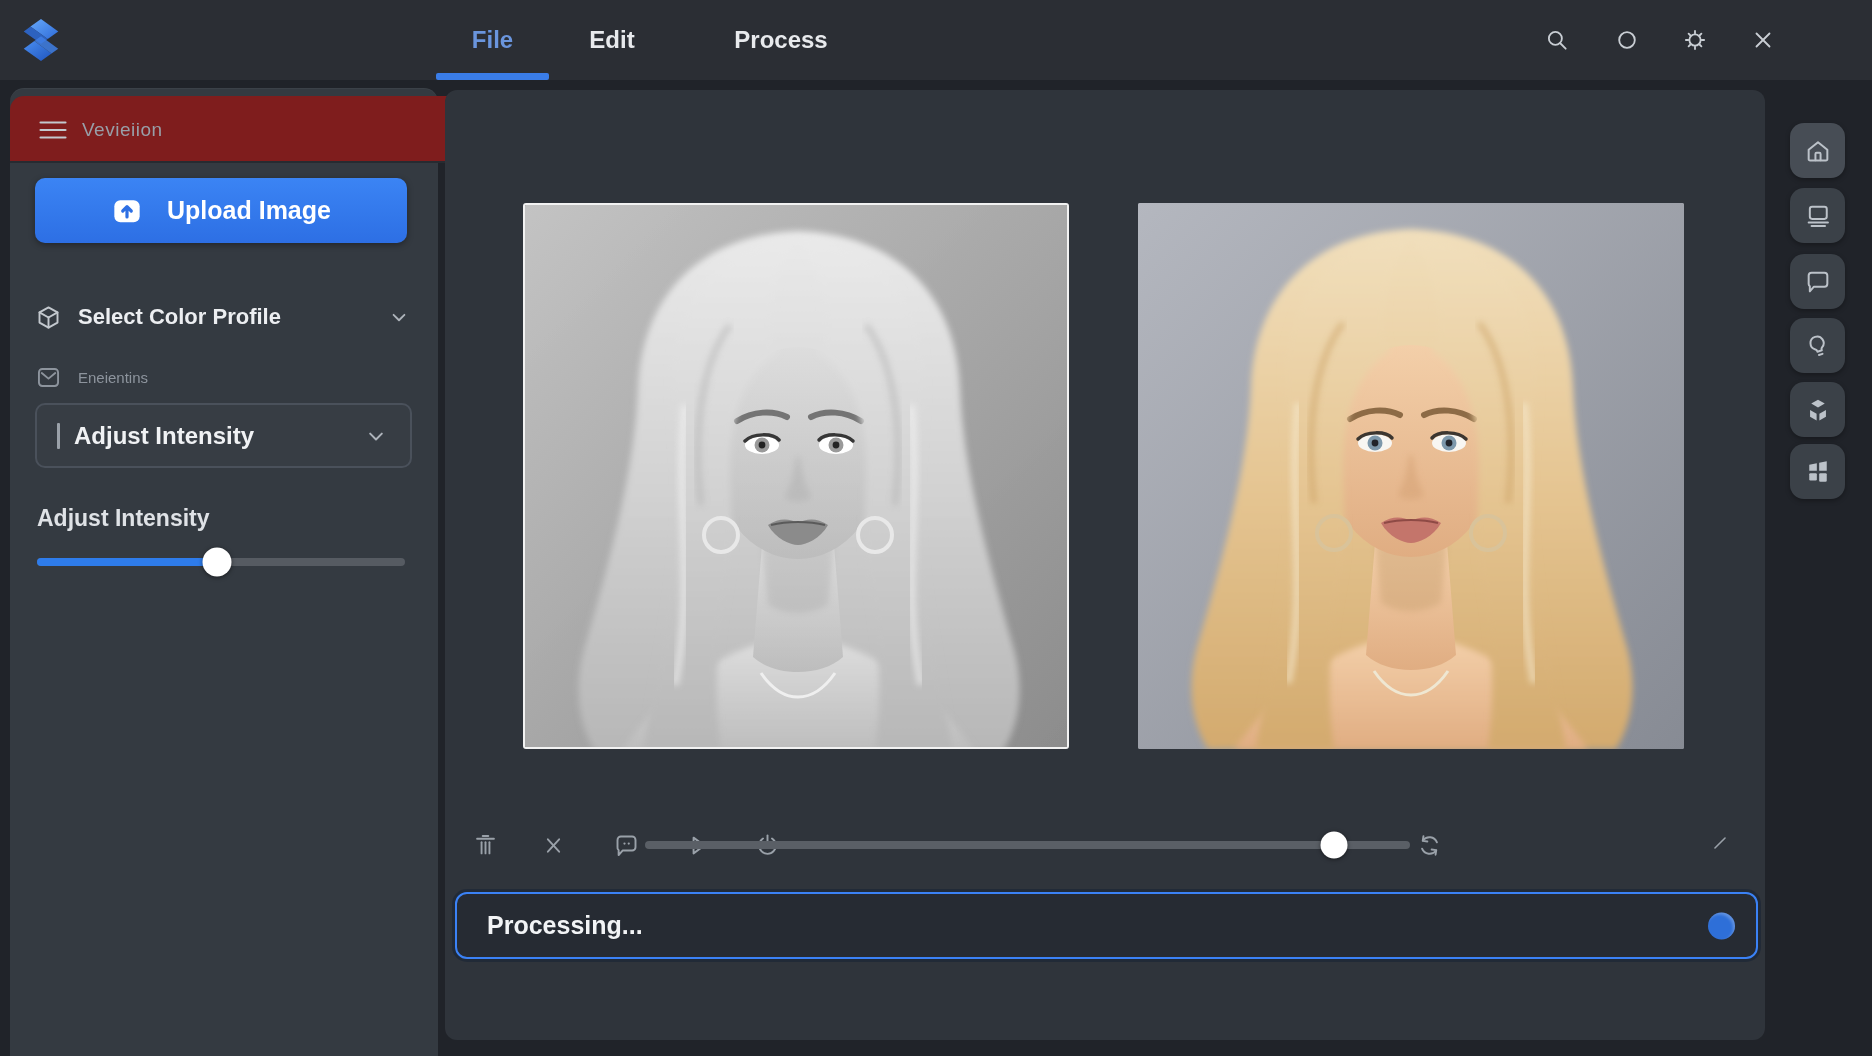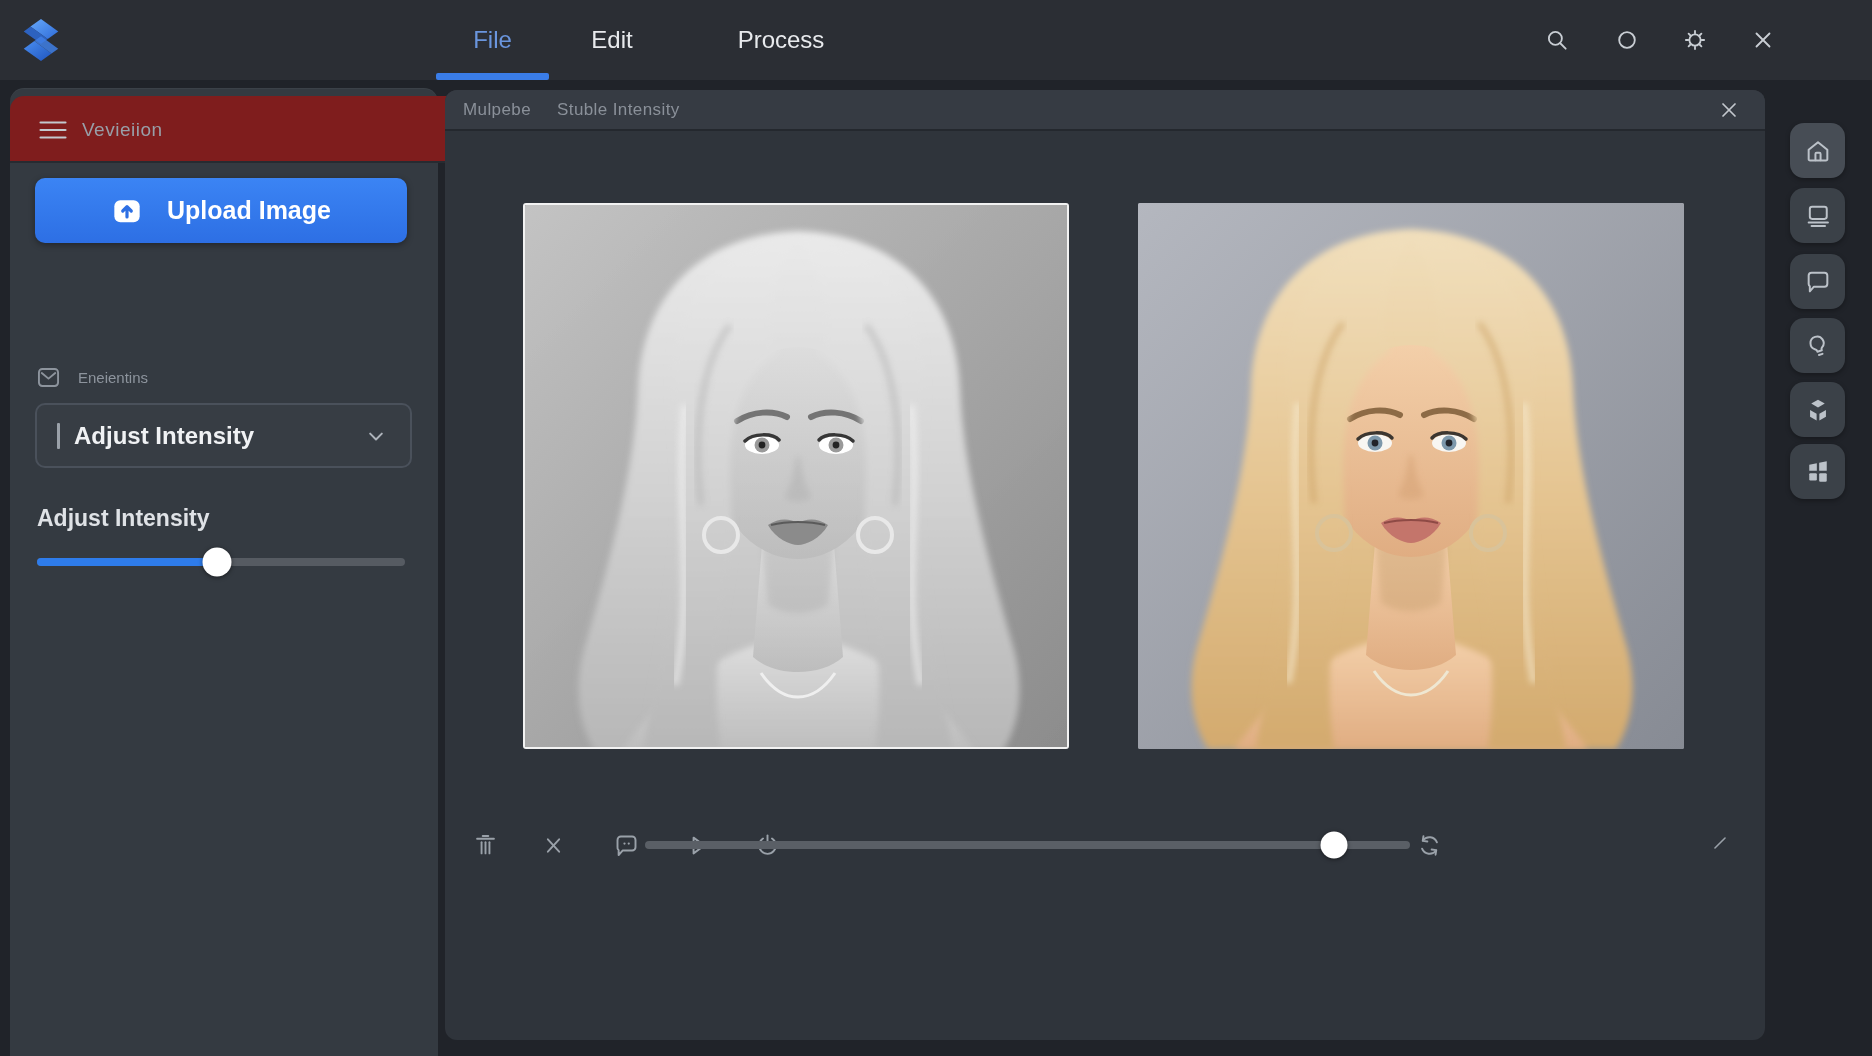--- a/index.html
+++ b/index.html
@@ -8,21 +8,21 @@
   .abs{position:absolute;}
   svg{display:block;}
   .ic{stroke:currentColor;fill:none;stroke-width:1.7;stroke-linecap:round;stroke-linejoin:round;}
 
   
   #topbar{left:0;top:0;width:1872px;height:80px;background:#2b2e34;}
   #logo{left:18px;top:17px;width:46px;height:46px;}
   #app-title{left:74px;top:0;height:80px;display:flex;align-items:center;
              color:#f4f6f8;font-size:31px;font-weight:700;letter-spacing:.2px;}
   .menu-item{top:0;height:80px;display:flex;align-items:center;justify-content:center;
-             color:#e8eaed;font-size:24px;font-weight:400;cursor:default;}
+             color:#e8eaed;font-size:24px;font-weight:700;cursor:default;}
   .menu-item.active{color:#6a95dd;}
   .menu-underline{position:absolute;left:0;right:0;bottom:0;height:7px;border-radius:2px;background:#3a7de8;}
   .top-action{top:27px;width:26px;height:26px;color:#c9ced4;}
 
   
   #sidebar{left:10px;top:88px;width:428px;height:968px;background:#343a41;
            border-radius:14px 14px 0 0;box-shadow:inset 0 1px 0 rgba(255,255,255,.04);}
   #sb-header{left:0;top:8px;width:504px;height:67px;background:#7f1d1d;border-radius:14px 14px 0 0;
              border-bottom:2px solid #272b31;}
   #hamburger{left:28px;top:22px;width:30px;height:24px;color:#c3c8ce;}
@@ -159,20 +159,35 @@
     </div>
 
     <button id="upload-btn" class="abs">
       <svg width="32" height="30" viewBox="0 0 24 22">
         <rect x="2.5" y="3" width="19" height="16.5" rx="4.5" fill="#ffffff"></rect>
         <path d="M12 15.5 V8.2 M8.8 11 L12 7.8 L15.2 11" stroke="#2d6fe4" stroke-width="2.4" fill="none" stroke-linecap="round" stroke-linejoin="round"></path>
       </svg>
       <span>Upload Image</span>
     </button>
 
+    <div class="sb-row abs" style="top:205px;">
+      <svg class="sb-icon" viewBox="0 0 24 24">
+        <g class="ic">
+            <path d="M12 3 L20 7.5 V16.5 L12 21 L4 16.5 V7.5 Z"></path>
+            <path d="M4 7.5 L12 12 L20 7.5"></path>
+            <path d="M12 12 V21"></path>
+          </g>
+      </svg>
+      <span class="label">Select Color Profile</span>
+      <svg class="chev" width="26" height="26" viewBox="0 0 24 24">
+        <g class="ic" stroke-width="2.2">
+            <path d="M7 10 L12 15 L17 10"></path>
+          </g>
+      </svg>
+    </div>
 
     <div class="sb-row abs" style="top:265px;">
       <svg class="sb-icon dim" viewBox="0 0 24 24">
         <g class="ic">
             <rect x="3.5" y="4.5" width="17" height="15" rx="3"></rect>
             <path d="M6 8 L12 13 L18 8"></path>
           </g>
       </svg>
       <span class="label dim">Eneientins</span>
     </div>
@@ -191,30 +206,20 @@
 
     <div id="sb-slider" class="abs">
       <div class="slider-track" style="position:relative;">
         <div class="slider-fill" style="width: 49%;"></div>
       </div>
       <div class="slider-thumb" style="top: 4px; left: 49%;"></div>
     </div>
   </div>
 
   <div id="main" class="abs">
-    <div id="tabstrip" class="abs">
-      <span class="tab-text">Mulpebe</span>
-      <span class="tab-text">Stuble Intensity</span>
-      <svg id="tab-close" viewBox="0 0 24 24">
-        <g class="ic" stroke-width="2.2">
-            <line x1="6" y1="6" x2="18" y2="18"></line>
-            <line x1="18" y1="6" x2="6" y2="18"></line>
-          </g>
-      </svg>
-    </div>
 
     <div id="img-before" class="abs">
       <svg class="portrait bw" viewBox="0 0 546 546" preserveAspectRatio="none">
         <defs>
           <linearGradient id="bgA" x1="0" y1="0" x2="1" y2="1">
             <stop offset="0" stop-color="#b7bac0"></stop>
               <stop offset="1" stop-color="#83868d"></stop>
           </linearGradient>
           <linearGradient id="hairA" x1="0" y1="0" x2="0" y2="1">
             <stop offset="0" stop-color="#f0ddb8"></stop>
@@ -357,20 +362,24 @@
       <path d="M6.6 3.8 L6 7.9 L10.1 8.4"></path>
           <path d="M17.4 20.2 L18 16.1 L13.9 15.6"></path>
         </g>
     </svg>
     <svg class="tool-ic abs" style="left:1264px;width:22px;height:22px;" viewBox="0 0 24 24">
       <g class="ic">
           <line x1="6.5" y1="17.5" x2="17.5" y2="6.5"></line>
         </g>
     </svg>
 
+    <div id="proc-bar" class="abs">
+      <span id="proc-label">Processing...</span>
+      <div id="proc-dot"></div>
+    </div>
   </div>
 
   <button class="rail-btn abs active" style="top:123px;">
     <svg viewBox="0 0 24 24">
       <g class="ic" stroke-width="1.9">
           <path d="M4 11 L12 4.5 L20 11 V19 a1.2 1.2 0 0 1 -1.2 1.2 H5.2 A1.2 1.2 0 0 1 4 19 Z"></path>
           <path d="M9.8 20 V14.5 a1 1 0 0 1 1-1 h2.4 a1 1 0 0 1 1 1 V20"></path>
         </g>
     </svg>
   </button>

